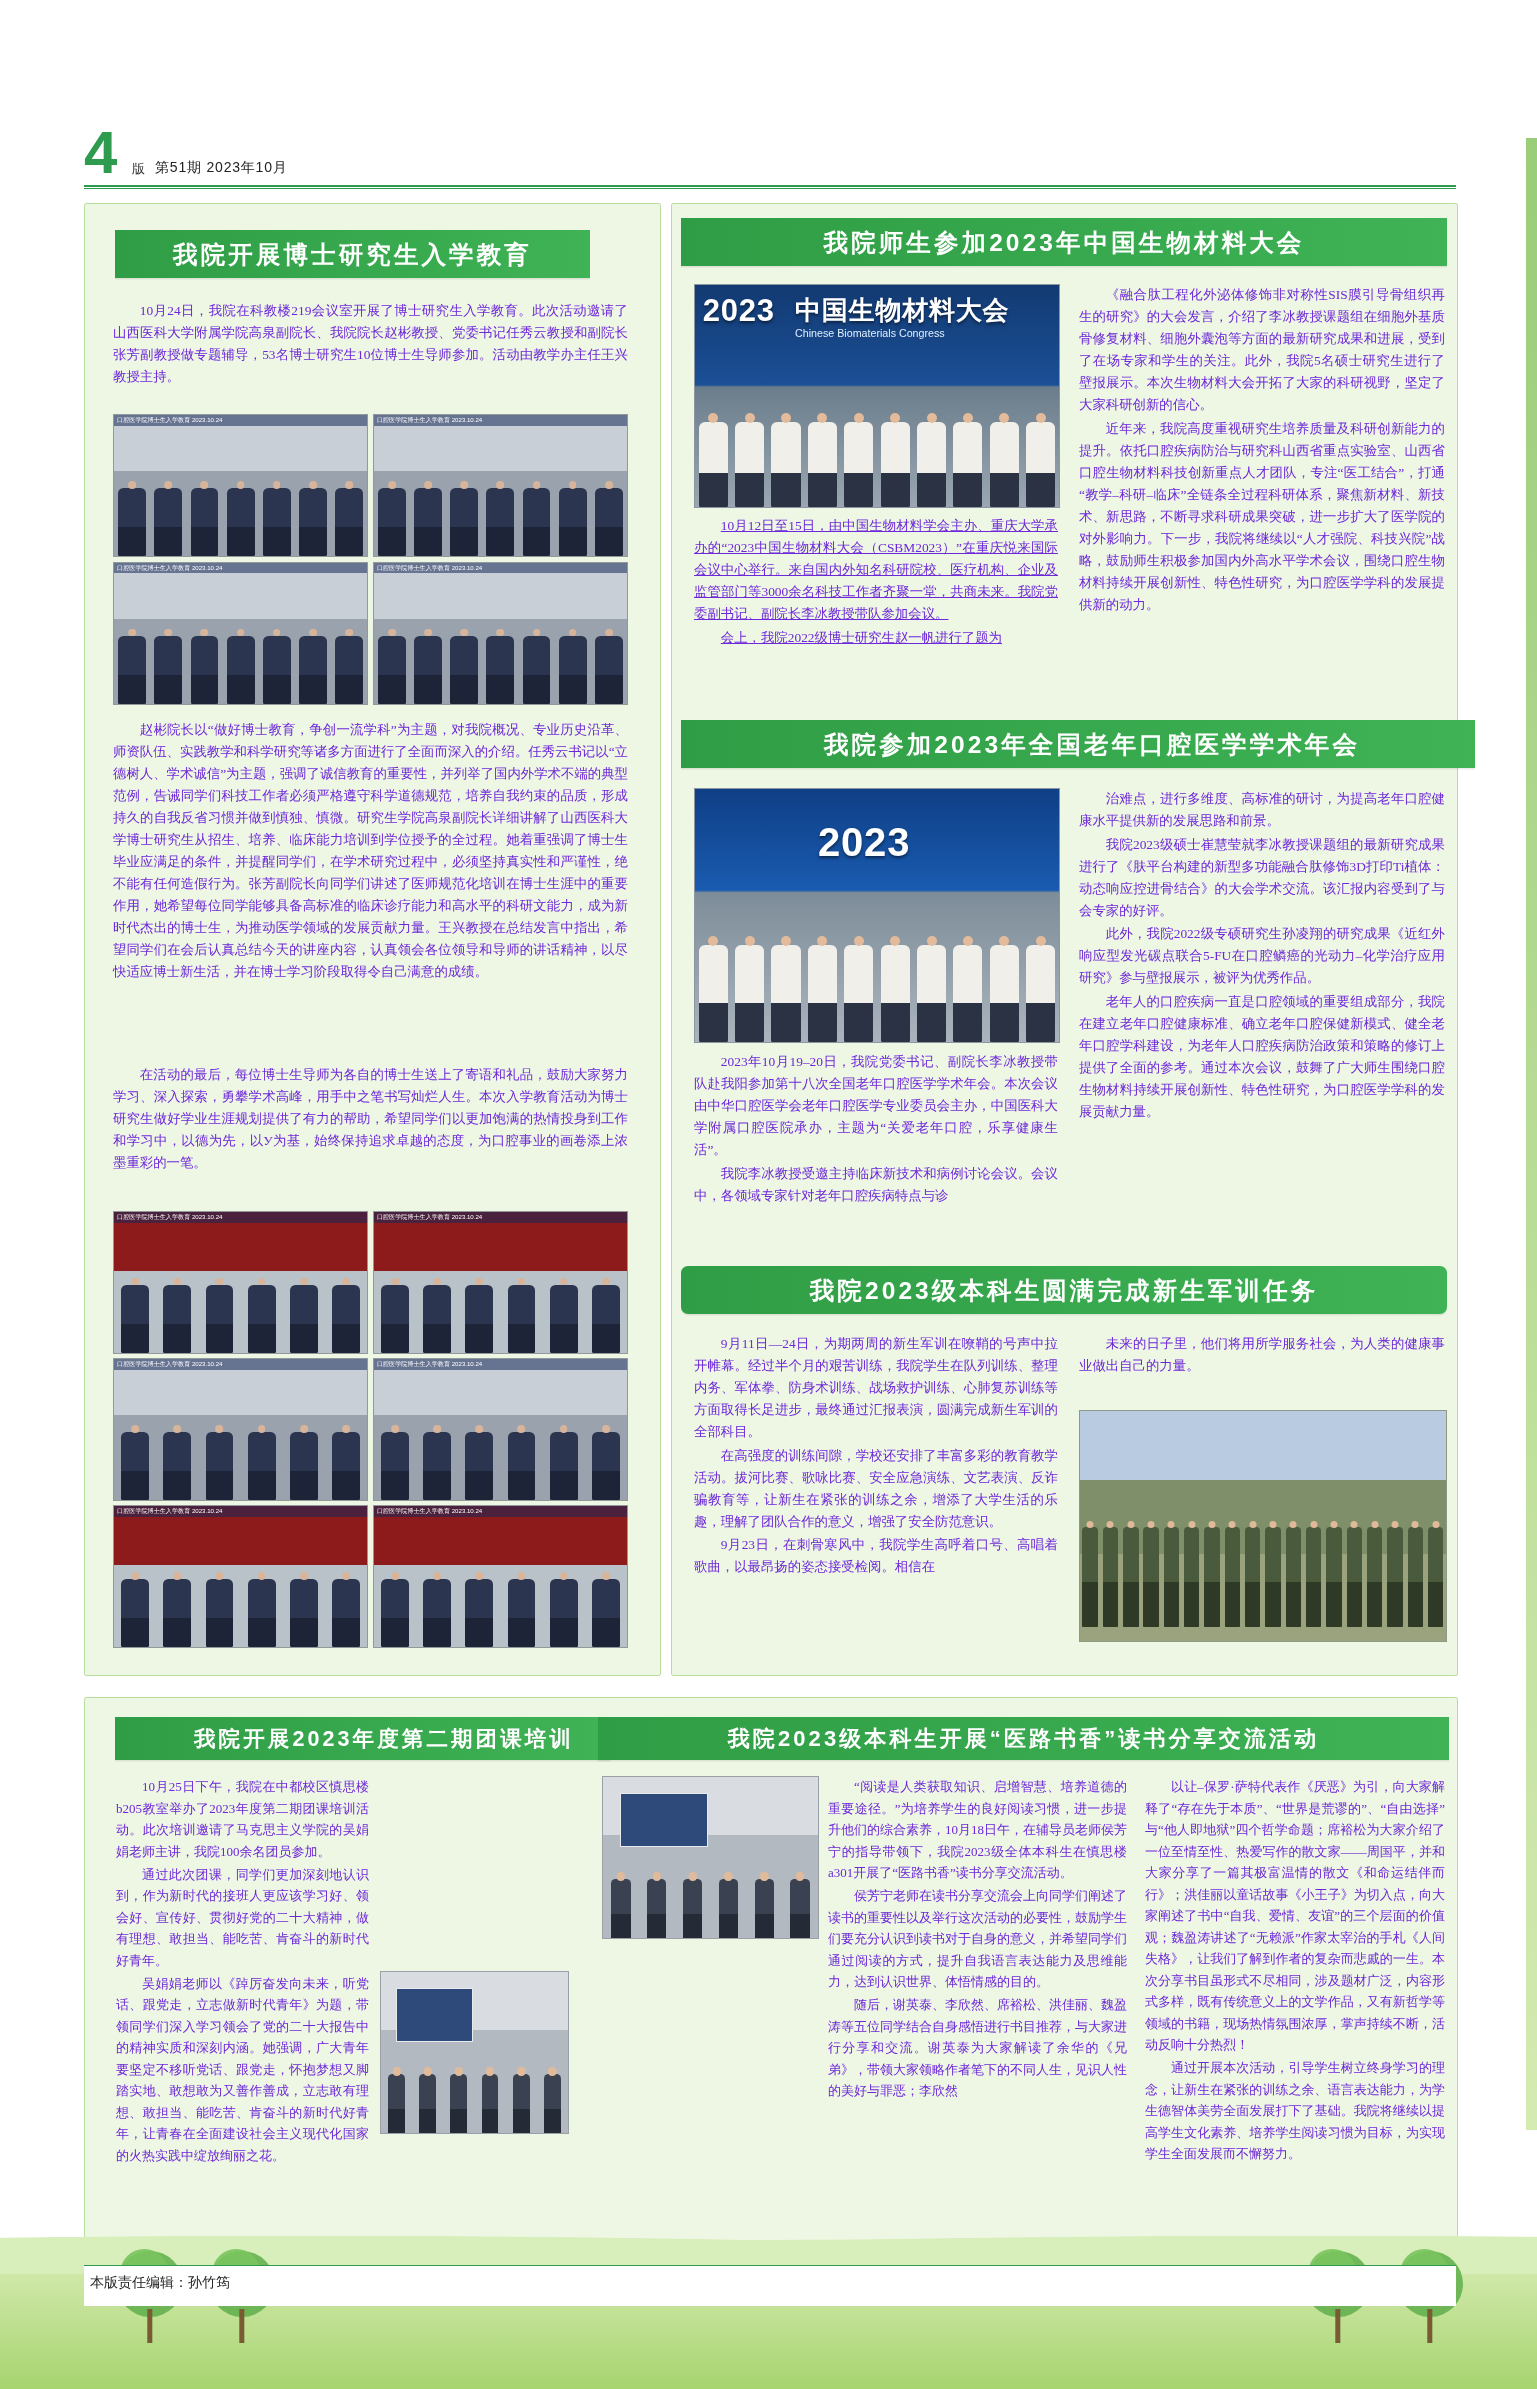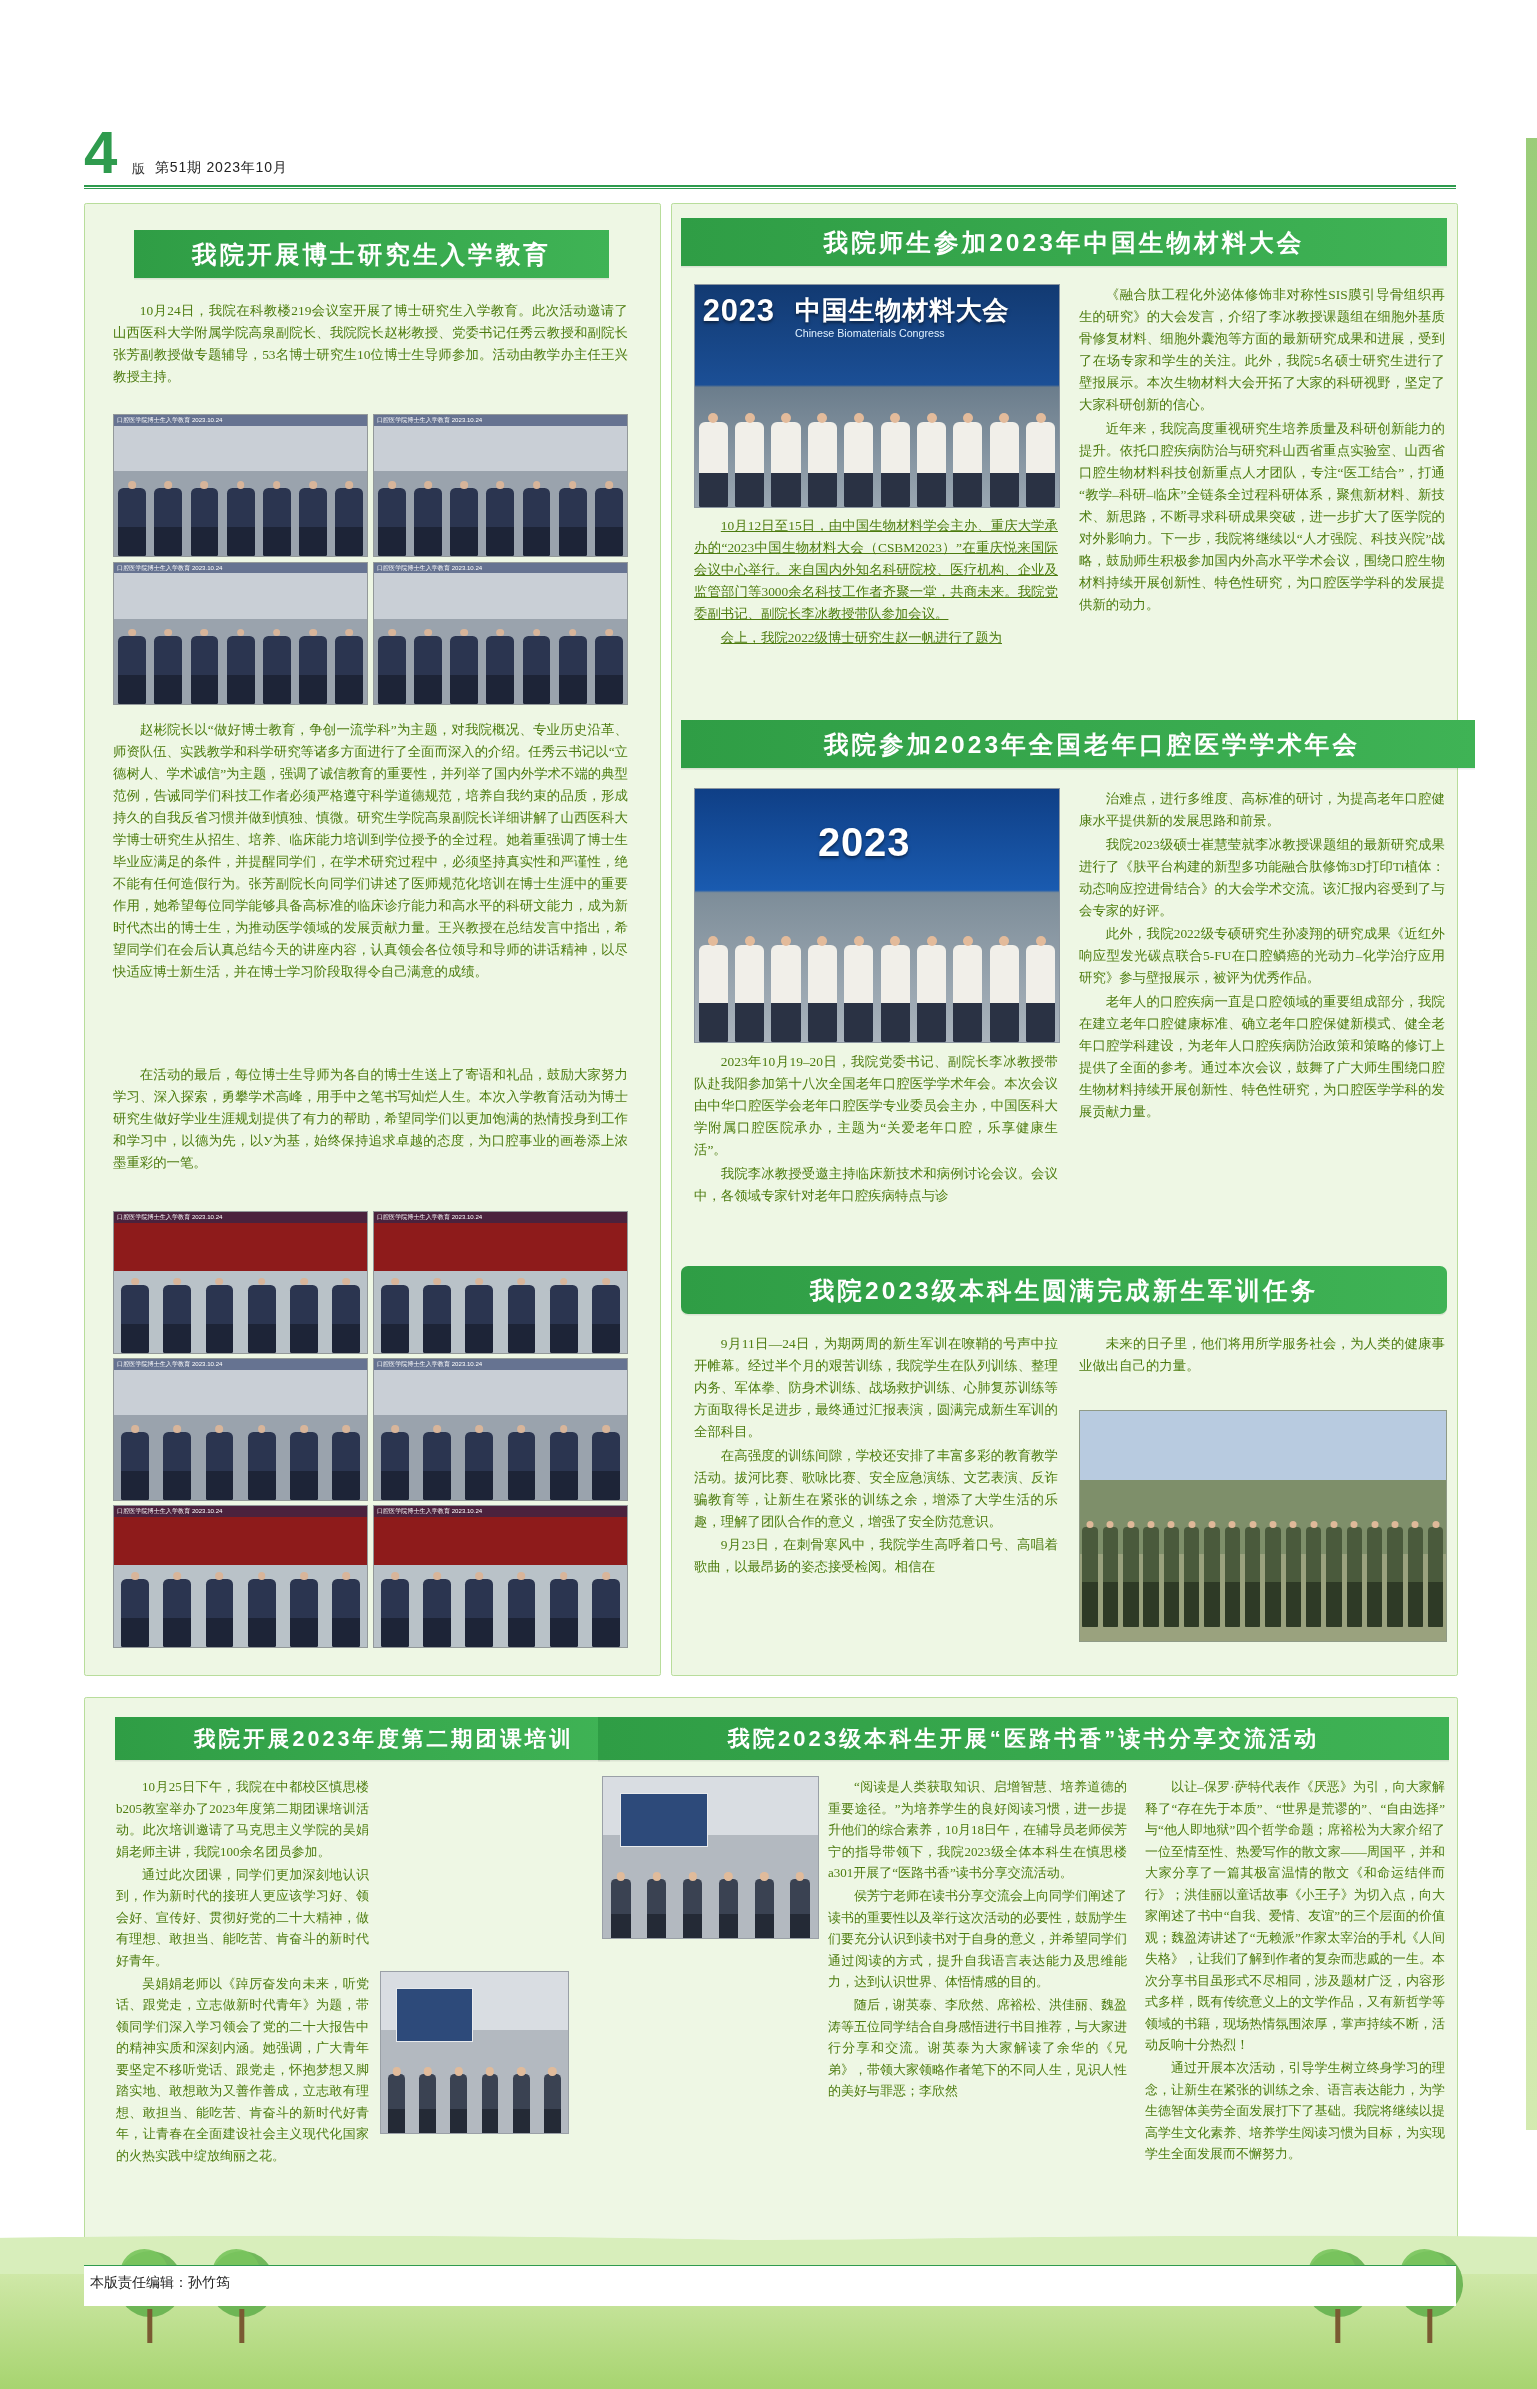--- a/index.html
+++ b/index.html
@@ -65,21 +65,21 @@
   }
   .banner.skew{
     background:linear-gradient(90deg,#2f9d45 0%,#3fb355 100%);
   }
 
   
   .col{
     position:absolute;
     font-size:13.4px;
     line-height:22px;
-    color:#4d7c0f;
+    color:#6d28d9;
     text-align:justify;
     text-justify:inter-ideograph;
   }
   .col p{margin:0 0 1.5px 0; text-indent:2em;}
   .grid2{
     position:absolute; display:grid; gap:4.6px;
   }
   .ph{
     background:#b9bdbe; position:relative; overflow:hidden;
     border:0.8px solid #93999a;
@@ -224,21 +224,21 @@
   <div class="masthead">
     <div class="folio-num">4</div>
     <div class="folio-word">版</div>
     <div class="folio-meta">第51期   2023年10月</div>
     <div class="masthead-rule"></div>
     <div class="masthead-rule2"></div>
   </div>
 
   <div class="frame-left"></div>
 
-  <div class="banner skew" style="left:115px; top:230px; width:475px; height:48px; font-size:24.5px;margin-left:19px;">我院开展博士研究生入学教育</div>
+  <div class="banner skew" style="left:115px; top:230px; width:475px; height:48px; font-size:24.5px;">我院开展博士研究生入学教育</div>
 
   <div class="col" style="left:113px; top:300px; width:515px;">
     <p>10月24日，我院在科教楼219会议室开展了博士研究生入学教育。此次活动邀请了山西医科大学附属学院高泉副院长、我院院长赵彬教授、党委书记任秀云教授和副院长张芳副教授做专题辅导，53名博士研究生10位博士生导师参加。活动由教学办主任王兴教授主持。</p>
   </div>
 
   <div class="grid2" style="left:113px; top:414px; width:515px; height:291px;
        grid-template-columns:1fr 1fr; grid-template-rows:1fr 1fr;">
     <div class="ph bg-room">
       <div class="hdr">口腔医学院博士生入学教育  2023.10.24</div>
       <div class="rowpeople">

